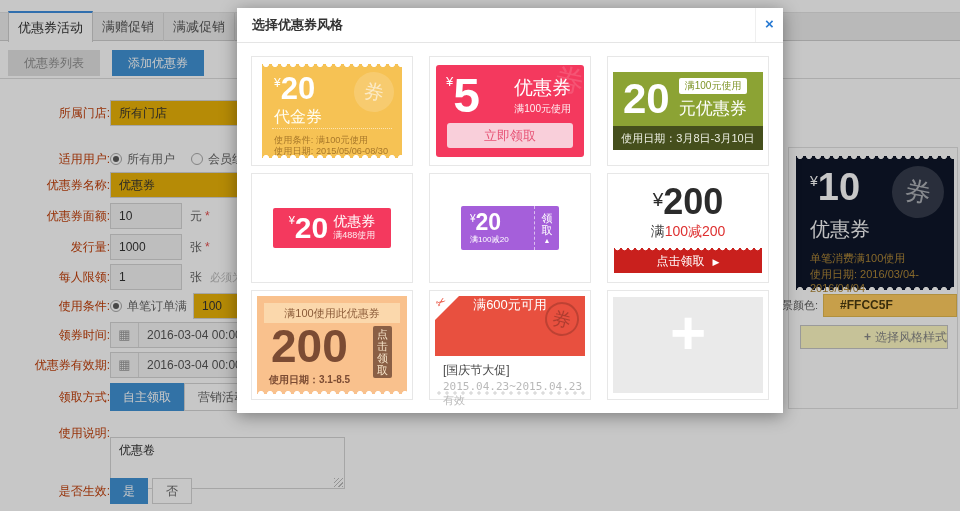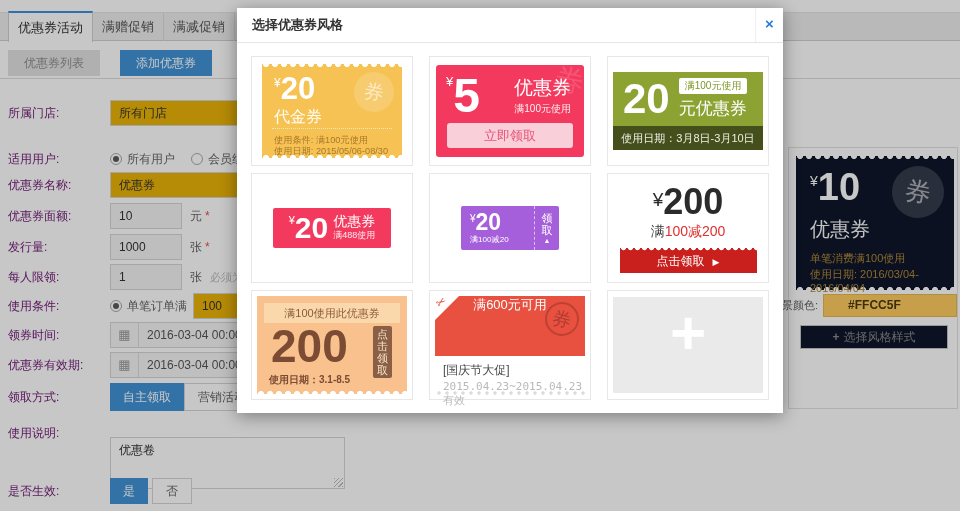--- a/index.html
+++ b/index.html
@@ -10,28 +10,28 @@
   
   .tabbar { position:absolute; left:0; top:12px; right:0; height:29px; background:#EDEDED;
             border-bottom:1px solid #CFCFCF; border-top:1px solid #E3E3E3; display:flex; padding-left:8px; }
   .tab { height:28px; line-height:28px; padding:0 9px; font-size:13px; color:#555;
          border-right:1px solid #DADADA; cursor:pointer; }
   .tab:first-child { border-left:1px solid #DADADA; }
   .tab.active { margin-top:-2px; height:31px; line-height:29px; border-top:2px solid #3E8EDE;
                 background:#fff; color:#333; border-left:1px solid #CFCFCF; border-right:1px solid #CFCFCF; z-index:2; }
   .tab.ghost { width:70px; }
 
-  .subnav { position:absolute; left:8px; top:50px; display:flex; gap:20px; }
+  .subnav { position:absolute; left:8px; top:50px; display:flex; gap:12px; }
   .snbtn { height:26px; line-height:26px; padding:0 16px; font-size:12px; cursor:pointer; }
   .snbtn.plain { background:#E2E2E2; color:#8F8F8F; }
   .snbtn.blue  { background:#4193D5; color:#fff; }
   .hr78 { position:absolute; left:0; right:0; top:78px; border-top:1px solid #DDDDDD; }
 
   .frow { position:absolute; left:8px; right:0; height:26px; display:flex; align-items:center; }
-  .flabel { width:102px; color:#701a75; flex:0 0 102px; }
+  .flabel { width:102px; color:#c2410c; flex:0 0 102px;text-align:right; }
   .tinput { height:26px; border:1px solid #D5D5D5; background:#eab308; padding:0 8px; line-height:24px; color:#333; }
   .gray { background:#F4F4F4; }
   .unit { margin-left:8px; color:#666; }
   .req { color:#E34F4F; margin-left:3px; }
   .hint { margin-left:8px; color:#BBB; font-size:11px; white-space:nowrap; }
   .radio { width:12px; height:12px; border:1px solid #A9A9A9; border-radius:50%; background:#fff;
            display:inline-block; position:relative; margin-right:5px; flex:0 0 12px; cursor:pointer; }
   .radio.checked::after { content:""; position:absolute; left:2px; top:2px; width:6px; height:6px;
            border-radius:50%; background:#5A5A5A; }
   .rlabel { color:#666; margin-right:16px; }
@@ -55,23 +55,23 @@
   .pc-amt .num { font-size:38px; font-weight:bold; }
   .pc-title { position:absolute; left:14px; top:60px; font-size:20px; color:rgba(255,255,255,0.97); }
   .pc-cond { position:absolute; left:14px; top:95px; font-size:11px; color:#AD8637; }
   .pc-date { position:absolute; left:14px; top:111px; font-size:11px; color:#AD8637; }
   .wm { border-radius:50%; background:rgba(255,255,255,0.16); color:rgba(255,255,255,0.6);
         text-align:center; transform:rotate(12deg); }
   .pc-wm { position:absolute; right:10px; top:10px; width:52px; height:52px; font-size:26px; line-height:52px; }
   .bgrow { position:absolute; left:-18px; top:146px; width:186px; display:flex; align-items:center; }
   .bglabel { font-size:11px; color:#666; white-space:nowrap; flex:0 0 auto; }
   .bginput { margin-left:5px; flex:1; height:23px; background:#FFCC5F; border:1px solid #E3B94F;
-             color:#4A3A10; font-weight:bold; line-height:21px; padding-left:24px; }
+             color:#4A3A10; font-weight:bold; line-height:21px; padding-left:16px; }
   .stylebtn { position:absolute; left:11px; top:177px; width:148px; height:24px; border:1px solid #C6C6C6;
-              background:#0f172a; color:#888; text-align:center; line-height:22px; cursor:pointer; }
+              background:#fef9c3; color:#888; text-align:right; line-height:22px; cursor:pointer; }
   .stylebtn .plus { font-weight:bold; margin-right:4px; }
 
   
   .sc { position:absolute; left:0; right:0; height:5px; background-repeat:repeat-x; background-size:9px 5px; }
   .sc.t { top:0; background-image:radial-gradient(circle at 4px 0px, #fff 2.8px, rgba(255,255,255,0) 3.2px); }
   .sc.b { bottom:0; background-image:radial-gradient(circle at 4px 5px, #fff 2.8px, rgba(255,255,255,0) 3.2px); }
 
   
   .overlay { position:absolute; inset:0; background:rgba(0,0,0,0.22); z-index:10; }
   .modal { position:absolute; left:237px; top:8px; width:546px; height:405px; background:#fff; z-index:20;
@@ -136,21 +136,21 @@
   .cp5 .get { width:13px; line-height:12px; font-size:11px; text-align:center; word-break:break-all; }
   .cp5 .arr { font-size:7px; margin-top:1px; }
 
   
   .cp6 { display:flex; flex-direction:column; align-items:center; }
   .cp6 .amt { color:#2B2B2B; line-height:1; }
   .cp6 .cur { font-size:19px; vertical-align:8px; }
   .cp6 .num { font-size:36px; font-weight:bold; }
   .cp6 .cond { font-size:14px; margin-top:3px; color:#3A3A3A; }
   .cp6 .cond .hl { color:#DE3030; }
-  .cp6 .btn { margin-top:7px; width:137px; height:25px; background:#C9201D; color:#fff; font-size:12px;
+  .cp6 .btn { margin-top:7px; width:148px; height:25px; background:#C9201D; color:#fff; font-size:12px;
               text-align:center; line-height:26px; position:relative; }
   .cp6 .btn .scb { position:absolute; top:0; left:0; right:0; height:4px; background-repeat:repeat-x;
         background-size:7px 4px; background-image:radial-gradient(circle at 3.5px 0px, #fff 2.2px, rgba(255,255,255,0) 2.6px); }
   .cp6 .arr { font-size:9px; margin-left:8px; }
 
   
   .cp7 { position:relative; width:150px; height:98px; background:#F9C18D; }
   .cp7 .banner { position:absolute; top:7px; left:7px; right:7px; height:20px; background:#FBD8AC; color:#8A5A38;
                  font-size:11px; text-align:center; line-height:20px; }
   .cp7 .num { position:absolute; left:14px; top:27px; font-size:46px; font-weight:bold; color:#7B4B33; line-height:1; }

